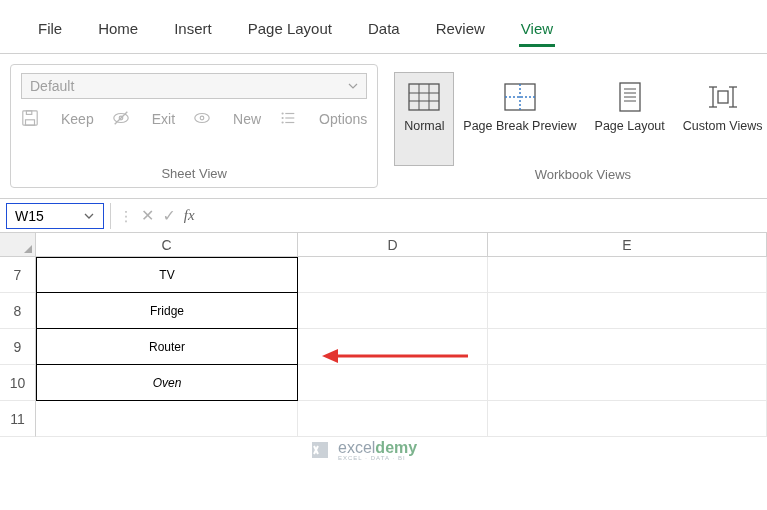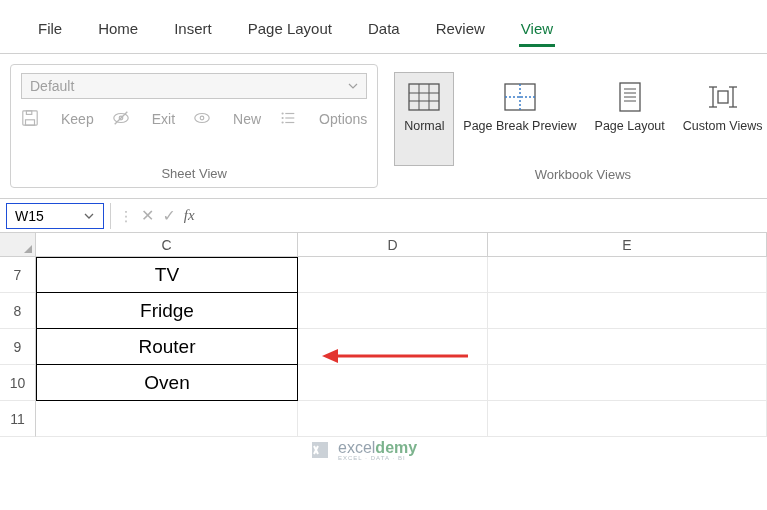--- a/index.html
+++ b/index.html
@@ -46,21 +46,21 @@
   .colhdr { display: flex; height: 24px; border-bottom: 1px solid #d0d0d0; }
   .corner { width: 36px; border-right: 1px solid #d0d0d0; background: #f0f0f0; position: relative; }
   .corner::after { content: ""; position: absolute; right: 3px; bottom: 3px; width: 0; height: 0; border-left: 8px solid transparent; border-bottom: 8px solid #aaa; }
   .ch { text-align: center; font-size: 14px; color: #555; border-right: 1px solid #d0d0d0; display: flex; align-items: center; justify-content: center; background: #fff; }
   .ch-c { width: 262px; }
   .ch-d { width: 190px; }
   .ch-e { flex: 1; }
 
   .row { display: flex; height: 36px; }
   .rh { width: 36px; border-right: 1px solid #d0d0d0; border-bottom: 1px solid #e8e8e8; font-size: 14px; color: #555; display: flex; align-items: center; justify-content: center; background: #fff; }
-  .cell { border-right: 1px solid #e8e8e8; border-bottom: 1px solid #e8e8e8; font-size: 19px; display: flex; align-items: center; justify-content: center; }
+  .cell { border-right: 1px solid #e8e8e8; border-bottom: 1px solid #e8e8e8; font-size: 12px; display: flex; align-items: center; justify-content: center; }
   .cell.c { width: 262px; }
   .cell.d { width: 190px; }
   .cell.e { flex: 1; }
 
   
   .arrow { position: absolute; left: 320px; top: 345px; display: flex; align-items: center; }
   .arrow svg { width: 150px; height: 22px; }
 
   
   .wm { position: absolute; left: 308px; top: 438px; display: flex; align-items: center; gap: 6px; opacity: 0.72; }
@@ -217,21 +217,21 @@
     <div class="cell e"></div>
   </div>
   <div class="row">
     <div class="rh">9</div>
     <div class="cell c" style="border:1.5px solid #000;border-top:none;">Router</div>
     <div class="cell d"></div>
     <div class="cell e"></div>
   </div>
   <div class="row">
     <div class="rh">10</div>
-    <div class="cell c" style="border:1.5px solid #000;border-top:none;">Oven</div>
+    <div class="cell c" style="border:1.5px solid #000;border-top:none;font-style:italic;">Oven</div>
     <div class="cell d"></div>
     <div class="cell e"></div>
   </div>
   <div class="row">
     <div class="rh">11</div>
     <div class="cell c"></div>
     <div class="cell d"></div>
     <div class="cell e"></div>
   </div>
 </div>

